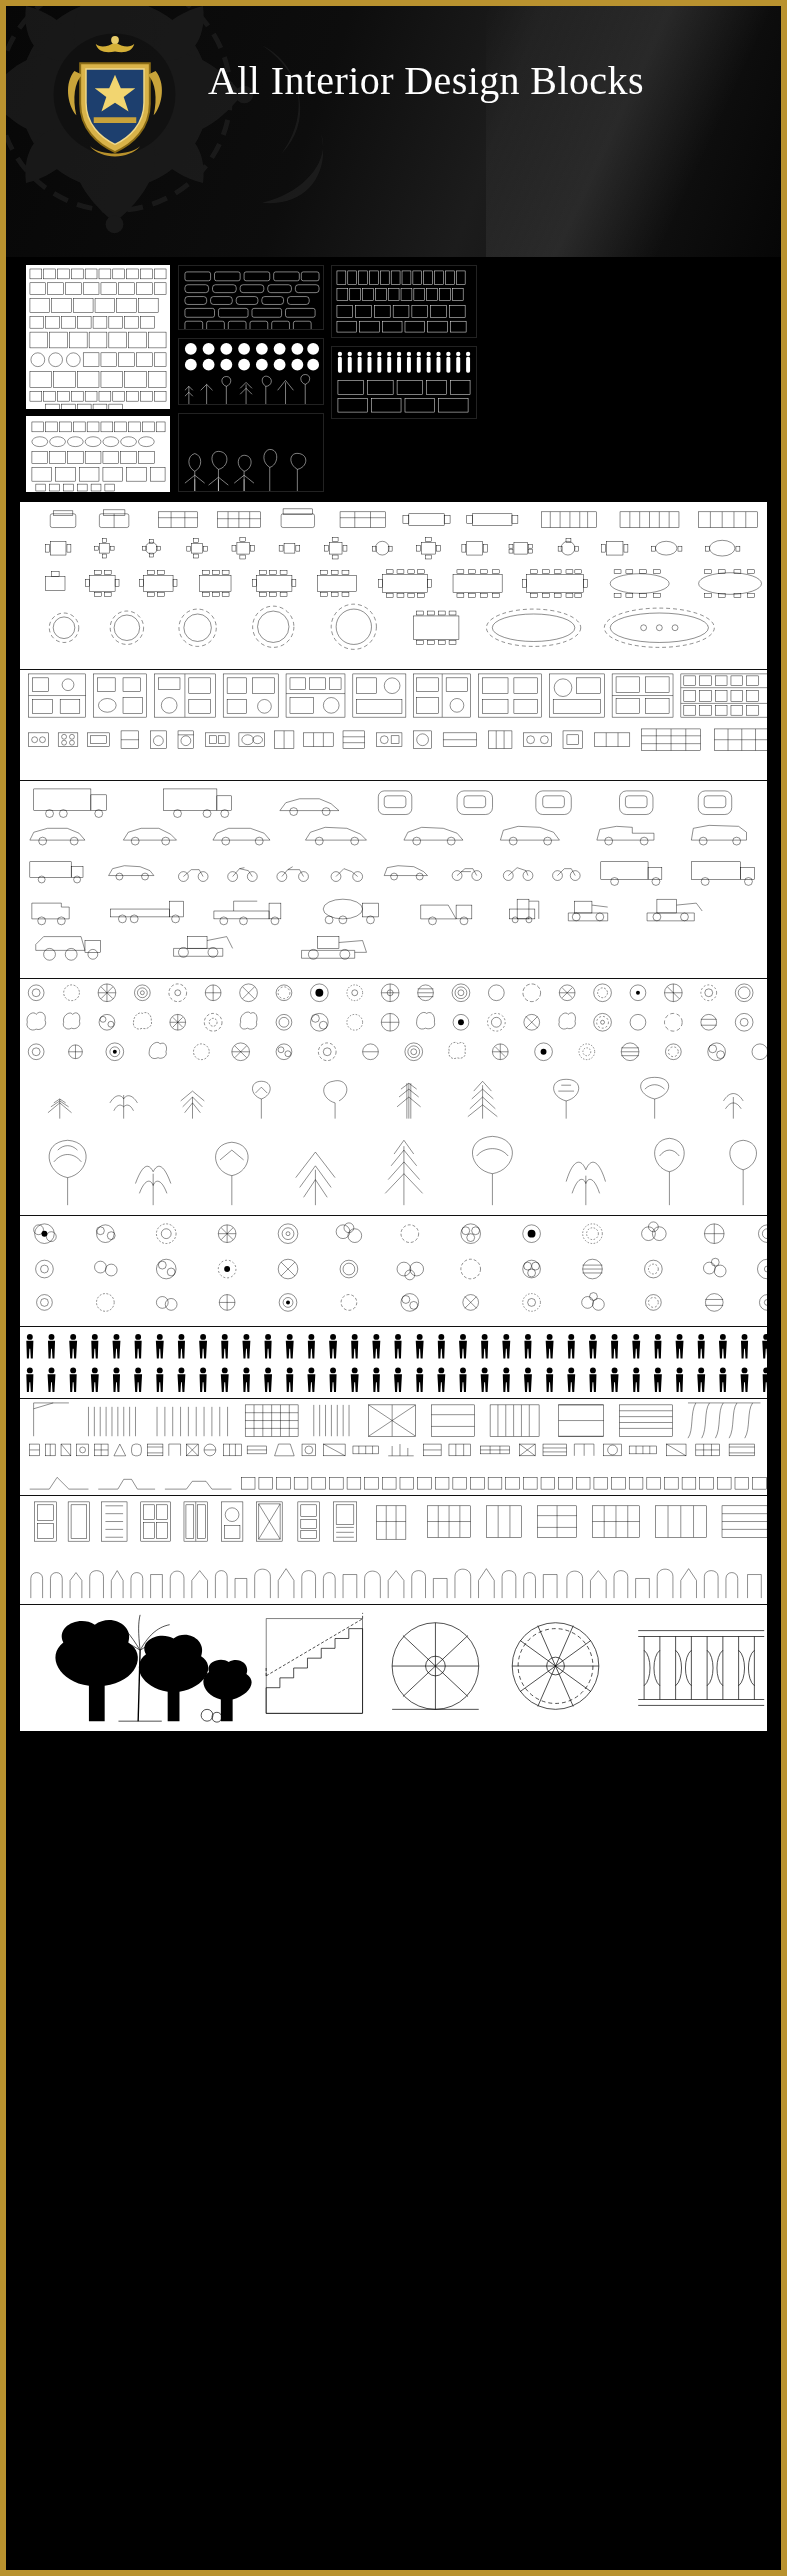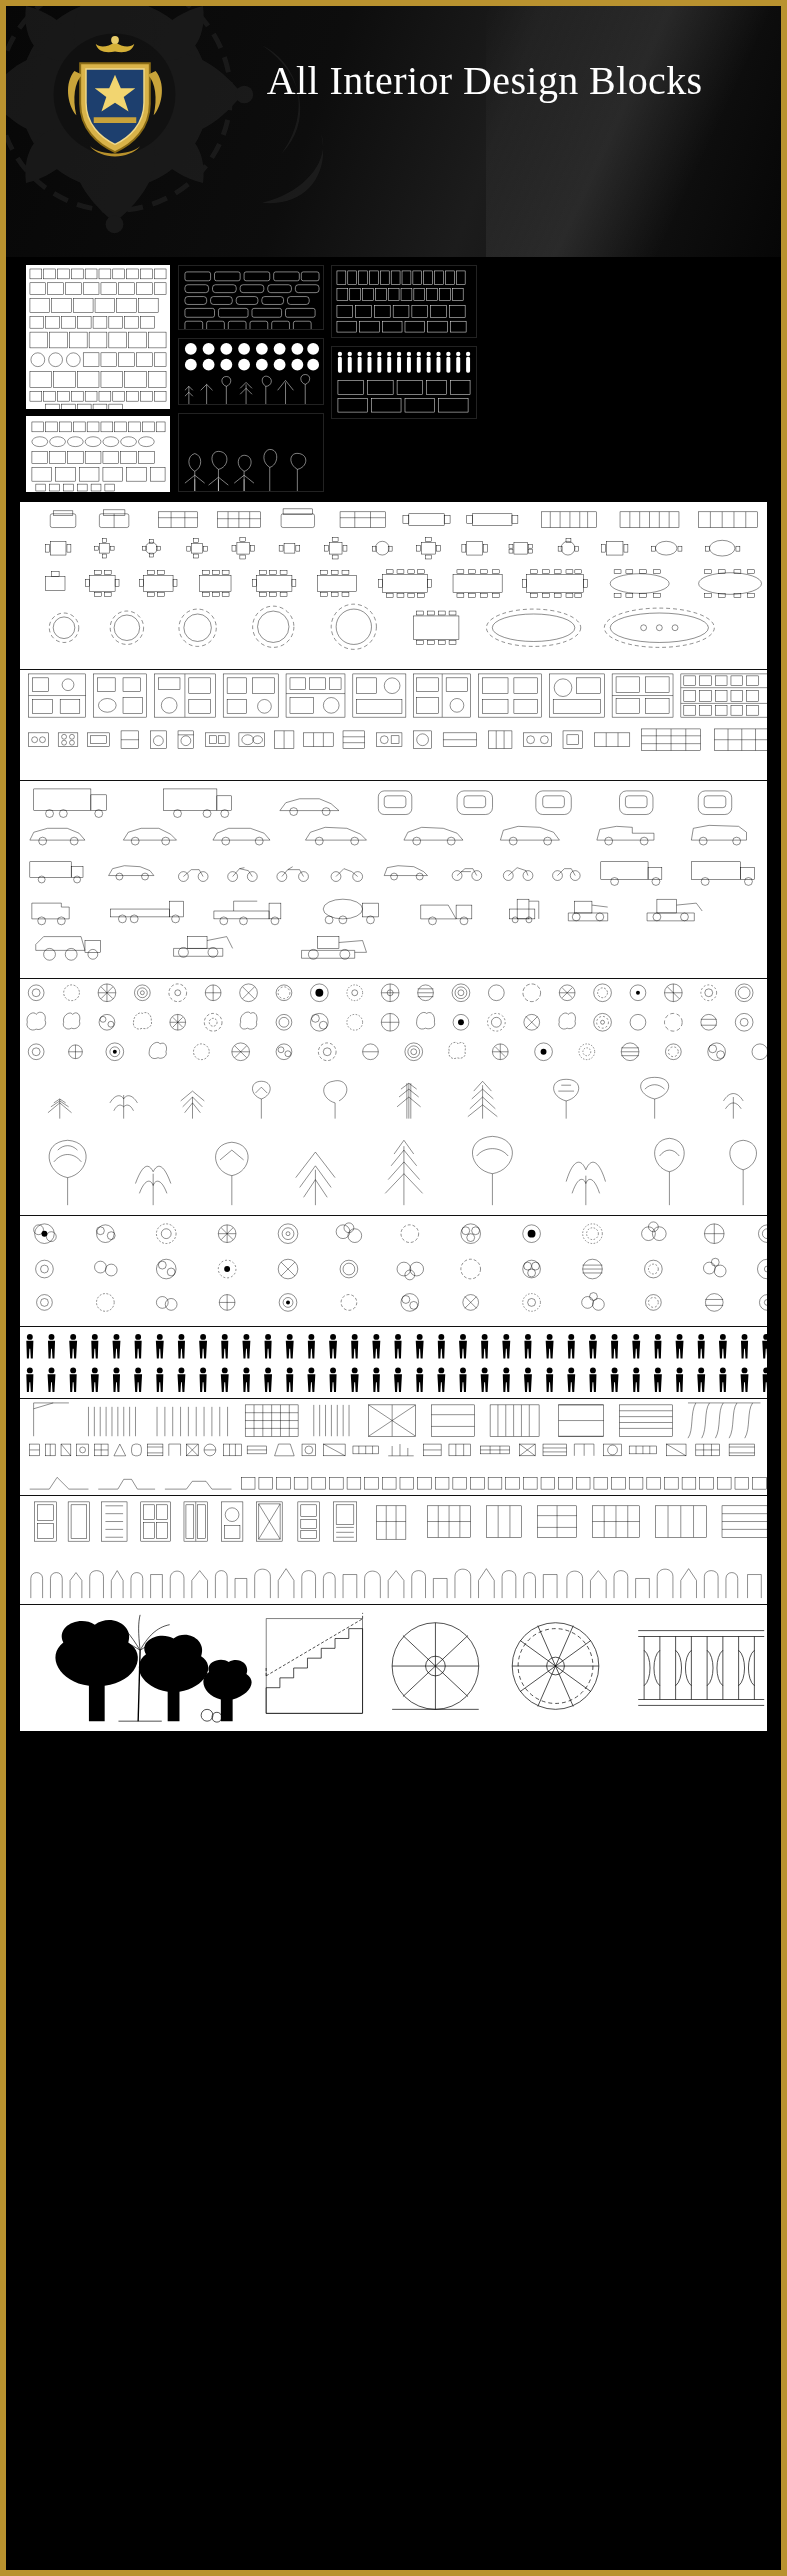--- a/index.html
+++ b/index.html
@@ -19,21 +19,20 @@
     height: 2576px;
     background: #000000;
     box-sizing: border-box;
     border: 6.9px solid #b9922f;
     overflow: hidden;
   }
   .page-inner {
     position: absolute;
     inset: 0;
     background: #000;
-    text-align: center;
   }
 
   
   .header {
     position: relative;
     height: 251px;
     background: linear-gradient(110deg, #070707 0%, #0d0d0d 40%, #1c1c1c 62%, #060606 100%);
     overflow: hidden;
   }
   .header-damask {

